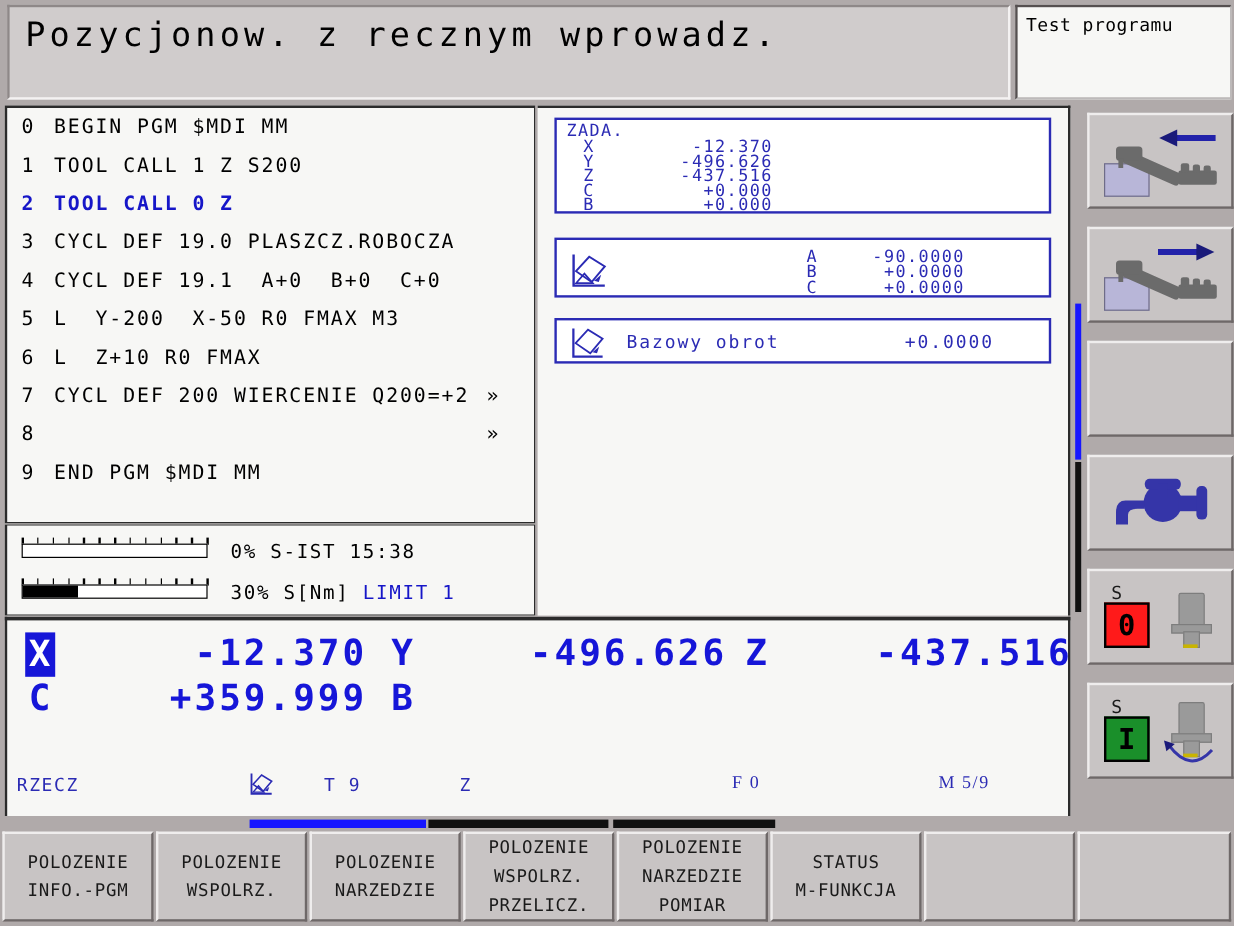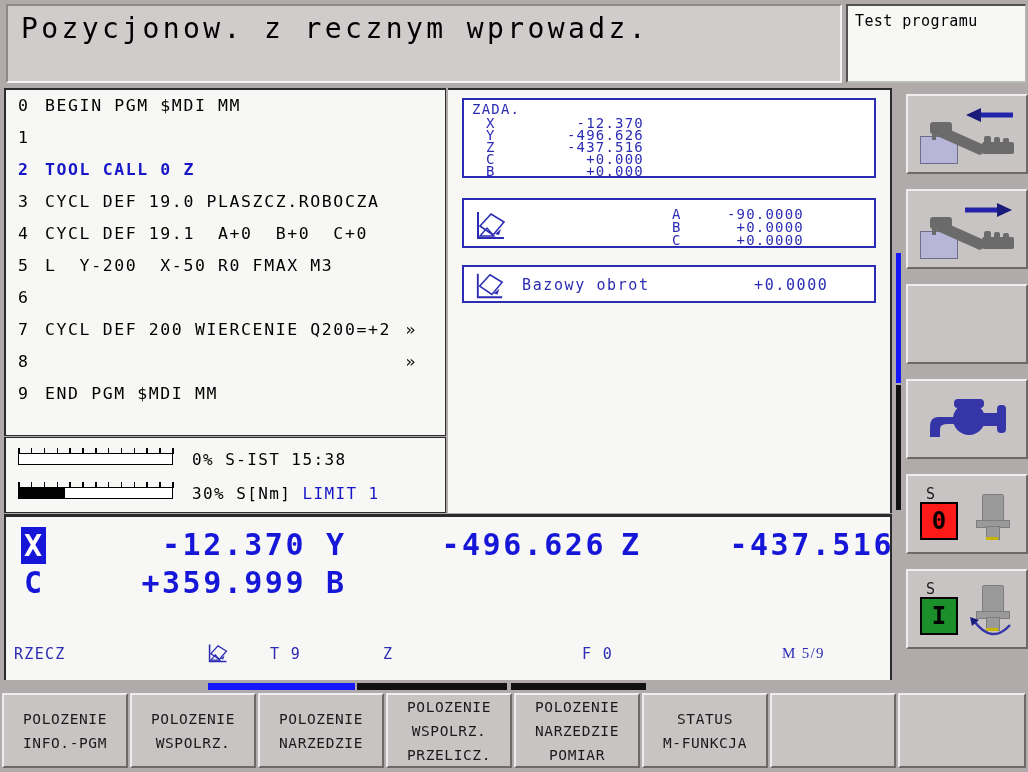--- a/index.html
+++ b/index.html
@@ -329,26 +329,26 @@
       <div class="hdr-mode-text">Pozycjonow. z recznym wprowadz.</div>
     </div>
     <div class="hdr-status">
       <div class="hdr-status-text">Test programu</div>
     </div>
   </div>
 
   <div class="pgm-pane">
     <div id="pgm-lines">
         <div class="pgm-line" style="top: 6px;"><span class="pgm-num">0</span><span class="pgm-txt">BEGIN PGM $MDI MM</span></div>
-        <div class="pgm-line" style="top: 38px;"><span class="pgm-num">1</span></div>
+        <div class="pgm-line" style="top: 38px;"><span class="pgm-num">1</span><span class="pgm-txt">TOOL CALL 1 Z S200</span></div>
         <div class="pgm-line active" style="top: 70px;"><span class="pgm-num">2</span><span class="pgm-txt">TOOL CALL 0 Z</span></div>
         <div class="pgm-line" style="top: 102px;"><span class="pgm-num">3</span><span class="pgm-txt">CYCL DEF 19.0 PLASZCZ.ROBOCZA</span></div>
         <div class="pgm-line" style="top: 134px;"><span class="pgm-num">4</span><span class="pgm-txt">CYCL DEF 19.1  A+0  B+0  C+0</span></div>
         <div class="pgm-line" style="top: 166px;"><span class="pgm-num">5</span><span class="pgm-txt">L  Y-200  X-50 R0 FMAX M3</span></div>
-        <div class="pgm-line" style="top: 198px;"><span class="pgm-num">6</span></div>
+        <div class="pgm-line" style="top: 198px;"><span class="pgm-num">6</span><span class="pgm-txt">L  Z+10 R0 FMAX</span></div>
         <div class="pgm-line" style="top: 230px;"><span class="pgm-num">7</span><span class="pgm-txt">CYCL DEF 200 WIERCENIE Q200=+2</span><span class="pgm-more">»</span></div>
         <div class="pgm-line" style="top: 262px;"><span class="pgm-num">8</span><span class="pgm-more">»</span></div>
         <div class="pgm-line" style="top: 294px;"><span class="pgm-num">9</span><span class="pgm-txt">END PGM $MDI MM</span></div>
       </div>
   </div>
 
   <div class="status-pane">
     <div id="bars">
         <div class="bar-row" style="top: 10px;">
           <div class="bar-ticks" style="top: 0px;">
@@ -452,21 +452,21 @@
           <span class="pos-ax" style="left: 18px;">C</span>
           <span class="pos-val" style="left: 48px; width: 252px;">+359.999</span>
           <span class="pos-ax" style="left: 320px;">B</span>
         </div>
       </div>
   </div>
   <div id="pos-status-line">
       <div class="pos-status" style="left: 14px;">RZECZ</div>
       <div class="pos-status" style="left: 270px;">T 9</div>
       <div class="pos-status" style="left: 383px;">Z</div>
-      <div class="pos-status" style="left: 582px;">F 0</div>
+      <div class="pos-status" style="left: 610px; font-family: Liberation Serif, serif;">F 0</div>
       <div class="pos-status" style="left: 782px; font-family: Liberation Serif, serif;">M 5/9</div>
       <span style="position: absolute; left: 207px; top: 642px;"><svg width="22" height="22" viewBox="0 0 34 34">
           <path d="M4 4 L4 30 L30 30" stroke="#2b2bb4" stroke-width="2.4" fill="none"></path>
           <path d="M6 18 L17 6 L30 14 L19 27 Z" stroke="#2b2bb4" stroke-width="2" fill="none"></path>
           <path d="M6 28 L13 20 L20 28 Z" stroke="#2b2bb4" stroke-width="1.8" fill="none"></path>
           <path d="M21 26 L27 21 L25 27 Z" fill="#2b2bb4"></path>
         </svg></span>
     </div>
 
   <div class="vkeys">

